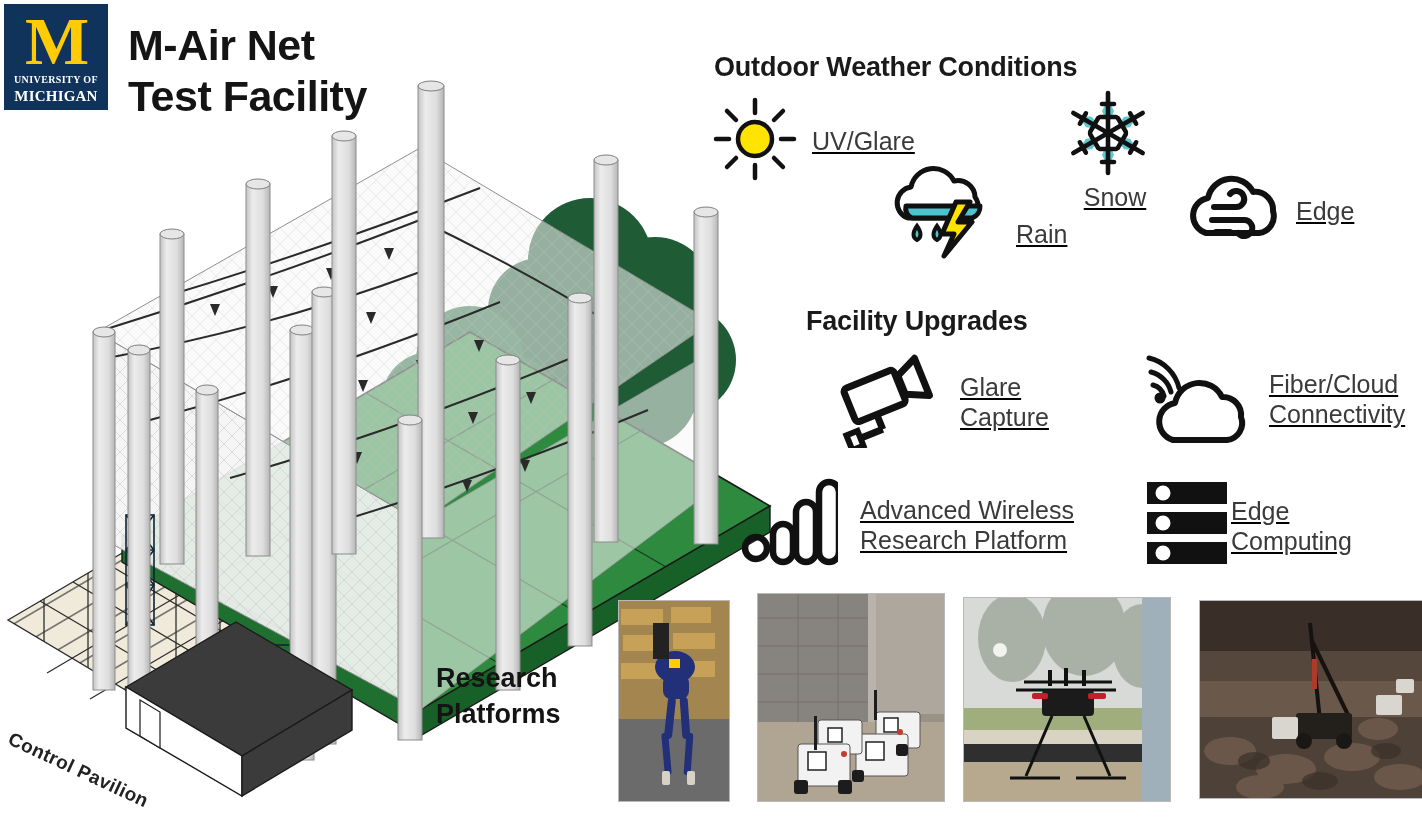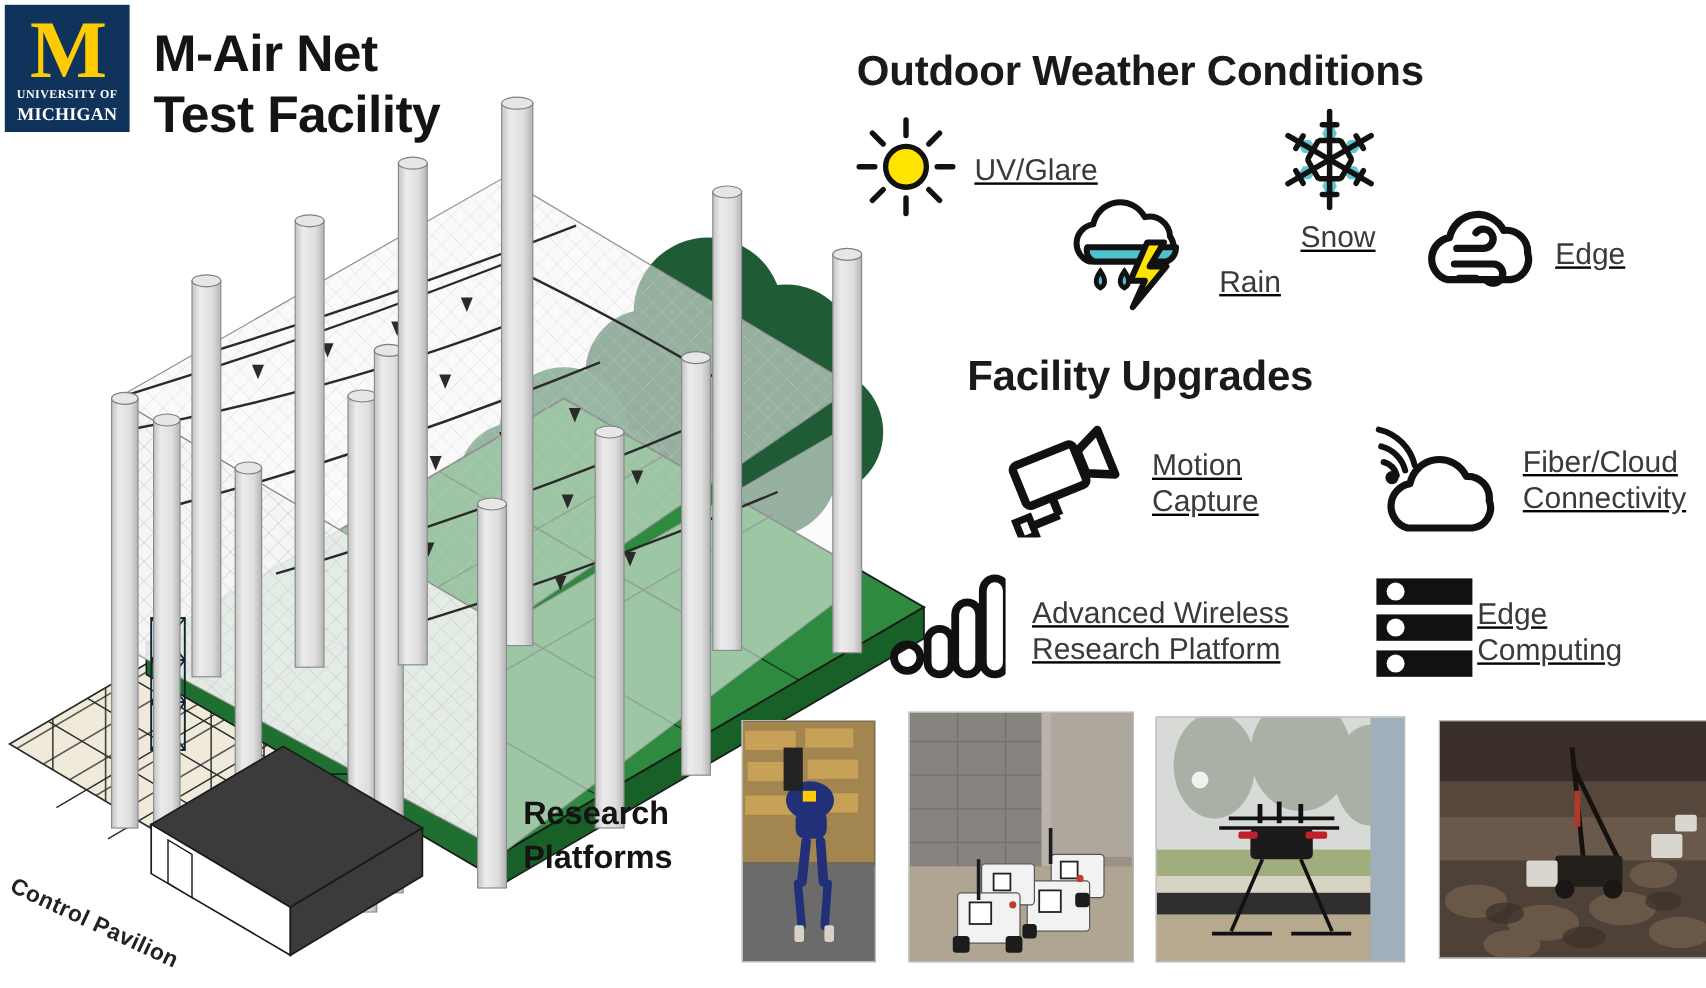--- a/index.html
+++ b/index.html
@@ -31,22 +31,22 @@
   #um-logo .l1{top:70px;font-size:10px;letter-spacing:.4px;}
   #um-logo .l2{top:84px;font-size:15px;letter-spacing:.2px;}
 
   
   #main-title{
     position:absolute;left:128px;top:20px;width:420px;
     font-size:43px;font-weight:bold;color:#141414;line-height:1.18;
     letter-spacing:-0.5px;
   }
   .section-title{
-    position:absolute;font-size:35px;font-weight:bold;color:#1a1a1a;
-    letter-spacing:-0.2px;white-space:nowrap;
+    position:absolute;font-size:27px;font-weight:bold;color:#1a1a1a;
+    letter-spacing:-0.2px;white-space:nowrap;margin-top:12px;
   }
   #weather-title{left:714px;top:40px;}
   #upgrades-title{left:806px;top:294px;}
   #research-title{
     position:absolute;left:436px;top:660px;width:180px;
     font-size:27px;font-weight:bold;color:#141414;line-height:1.35;
   }
 
   
   .item{position:absolute;display:flex;align-items:center;text-decoration:underline;}
@@ -412,21 +412,21 @@
       <svg width="108" height="96" viewBox="0 0 108 96">
         <g transform="rotate(-22 54 48)">
           <rect x="18" y="22" width="54" height="36" rx="4" fill="none" stroke="#111" stroke-width="7"></rect>
           <path d="M74,30 L96,20 L96,60 L74,50 Z" fill="none" stroke="#111" stroke-width="7" stroke-linejoin="round"></path>
           <line x1="40" y1="58" x2="40" y2="74" stroke="#111" stroke-width="7"></line>
           <line x1="14" y1="74" x2="40" y2="74" stroke="#111" stroke-width="7"></line>
           <rect x="4" y="66" width="12" height="16" fill="none" stroke="#111" stroke-width="6"></rect>
         </g>
       </svg>
     </span>
-    <span class="ilabel" style="white-space:pre-line">Motion
+    <span class="ilabel" style="white-space:pre-line">Glare
 Capture</span>
   </div>
 
   <div class="item" id="item-fiber">
     <span class="ic">
       <svg width="108" height="98" viewBox="0 0 108 98">
         <g fill="none" stroke="#111" stroke-width="5" stroke-linecap="round">
           <path d="M6,10 a40,40 0 0,1 30,30"></path>
           <path d="M8,24 a28,28 0 0,1 20,20"></path>
           <path d="M10,37 a16,16 0 0,1 11,11"></path>

